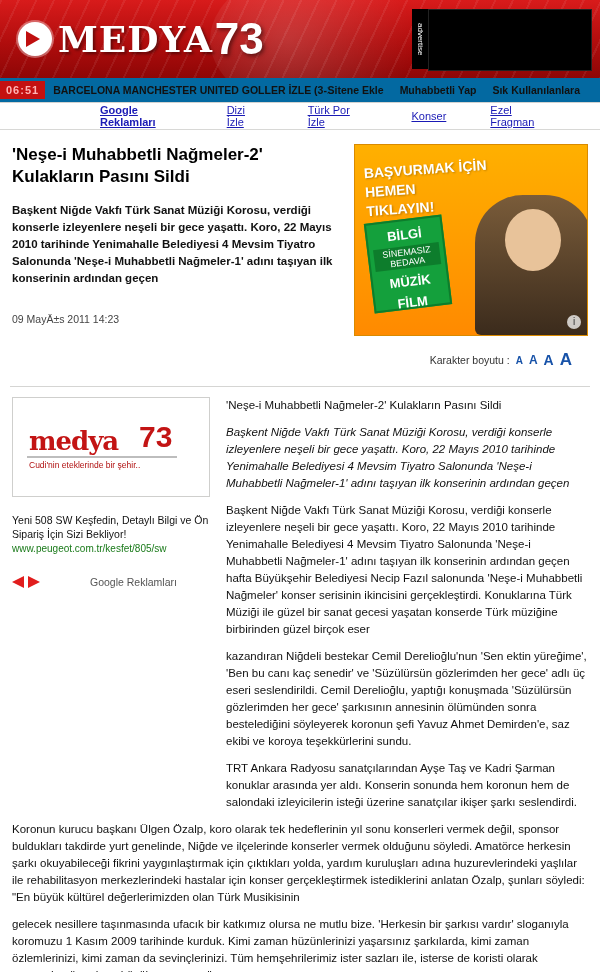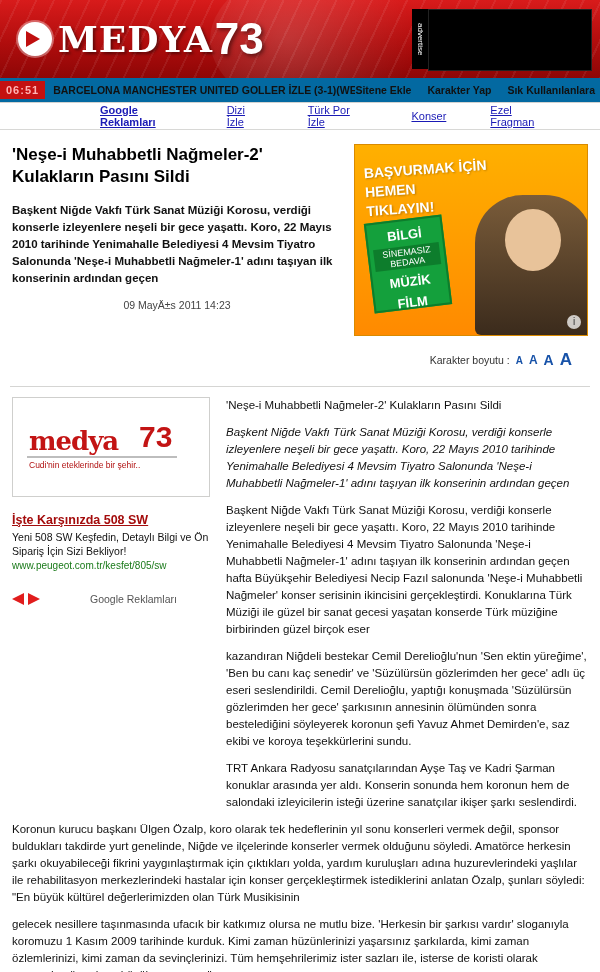--- a/index.html
+++ b/index.html
@@ -81,21 +81,21 @@
     display:flex;align-items:center;
   }
   .ticker .clock{
     background:#c41111;color:#ffb3b3;font-size:11px;font-weight:bold;
     padding:3px 6px;margin-right:8px;letter-spacing:1px;
   }
   .ticker .head{
     font-size:10.5px;font-weight:bold;color:#111;flex:1;
     white-space:nowrap;overflow:hidden;
   }
-  .ticker .links{display:flex;gap:16px;padding-right:5px;}
+  .ticker .links{display:flex;gap:16px;padding-right:20px;}
   .ticker .links span{font-size:10.5px;font-weight:bold;color:#111;}
 
   
   .adrow{
     height:26px;border-bottom:1px solid #d8d8d6;background:#fff;
     display:flex;align-items:center;
   }
   .adrow .g{
     font-size:11px;color:#1a1ab5;text-decoration:underline;font-weight:bold;
     margin-left:100px;margin-right:34px;
@@ -106,21 +106,21 @@
   .top{display:flex;padding:14px 12px 4px 12px;}
   .top-left{width:330px;padding-right:12px;}
   h1.title{
     font-size:17px;line-height:22px;margin:0 0 14px 0;color:#000;
     font-weight:bold;
   }
   .summary{
     font-size:11.5px;line-height:17px;font-weight:bold;color:#111;margin:0;
   }
   .datestamp{
-    margin-top:12px;font-size:10.5px;color:#444;text-align:center;
+    margin-top:26px;font-size:10.5px;color:#444;
   }
   .top-right{width:232px;}
   .promo{
     width:232px;height:190px;position:relative;overflow:hidden;
     background:linear-gradient(180deg,#ffb000 0%, #ff8a00 100%);
     border:1px solid #d98a00;
   }
   .promo .pt{
     position:absolute;left:10px;top:14px;width:150px;
     font-size:14px;font-weight:bold;color:#fff;line-height:19px;
@@ -228,21 +228,21 @@
     </div>
     <div class="ad-vert">advertise</div>
     <div class="ad-slot"></div>
   </div>
 
   <div class="ticker">
     <div class="clock">06:51</div>
     <div class="head">BARCELONA MANCHESTER UNITED GOLLER İZLE (3-1)(WEMBLE</div>
     <div class="links">
       <span>Sitene Ekle</span>
-      <span>Karakter Yap</span>
+      <span>Muhabbetli Yap</span>
       <span>Sık Kullanılanlara</span>
     </div>
   </div>
 
   <div class="adrow">
     <span class="g">Google Reklamları</span>
     <span class="itm">Dizi İzle</span>
     <span class="itm">Türk Por İzle</span>
     <span class="itm">Konser</span>
     <span class="itm">Ezel Fragman</span>
@@ -285,21 +285,20 @@
     <div class="col-left">
       <div class="thumb">
         <span class="m">medya</span>
         <span class="n">73</span>
         <span class="grayline"></span>
         <span class="sl">Cudi'nin eteklerinde bir şehir..</span>
       </div>
 
 
       <div class="adbox">
-        <div class="t">İşte Karşınızda 508 SW</div>
         <div class="d">Yeni 508 SW Keşfedin, Detaylı Bilgi ve Ön Sipariş İçin Sizi Bekliyor!</div>
         <div class="u">www.peugeot.com.tr/kesfet/805/sw</div>
       </div>
 
       <div class="adnav">
         <span class="arw"></span>
         <span class="arw r"></span>
         <span class="gg">Google Reklamları</span>
       </div>
     </div>

